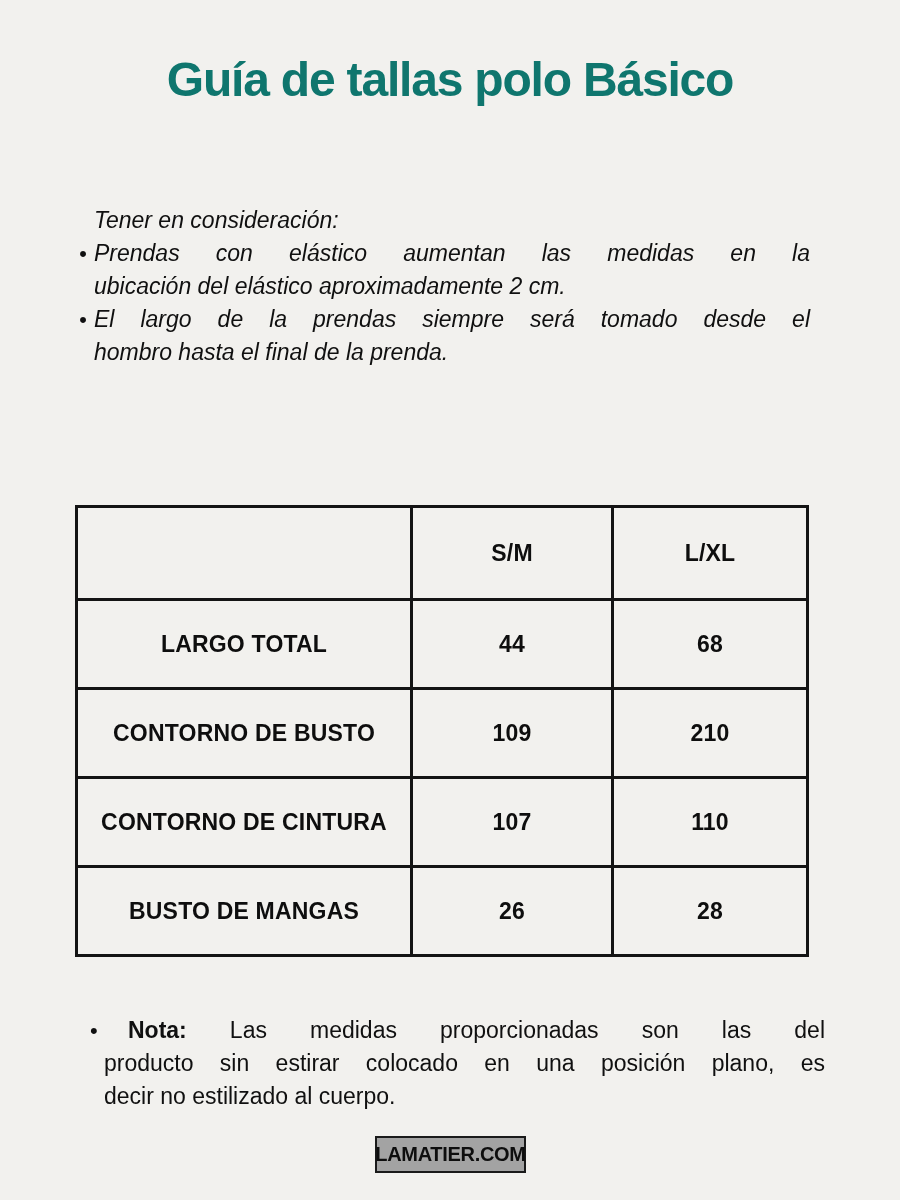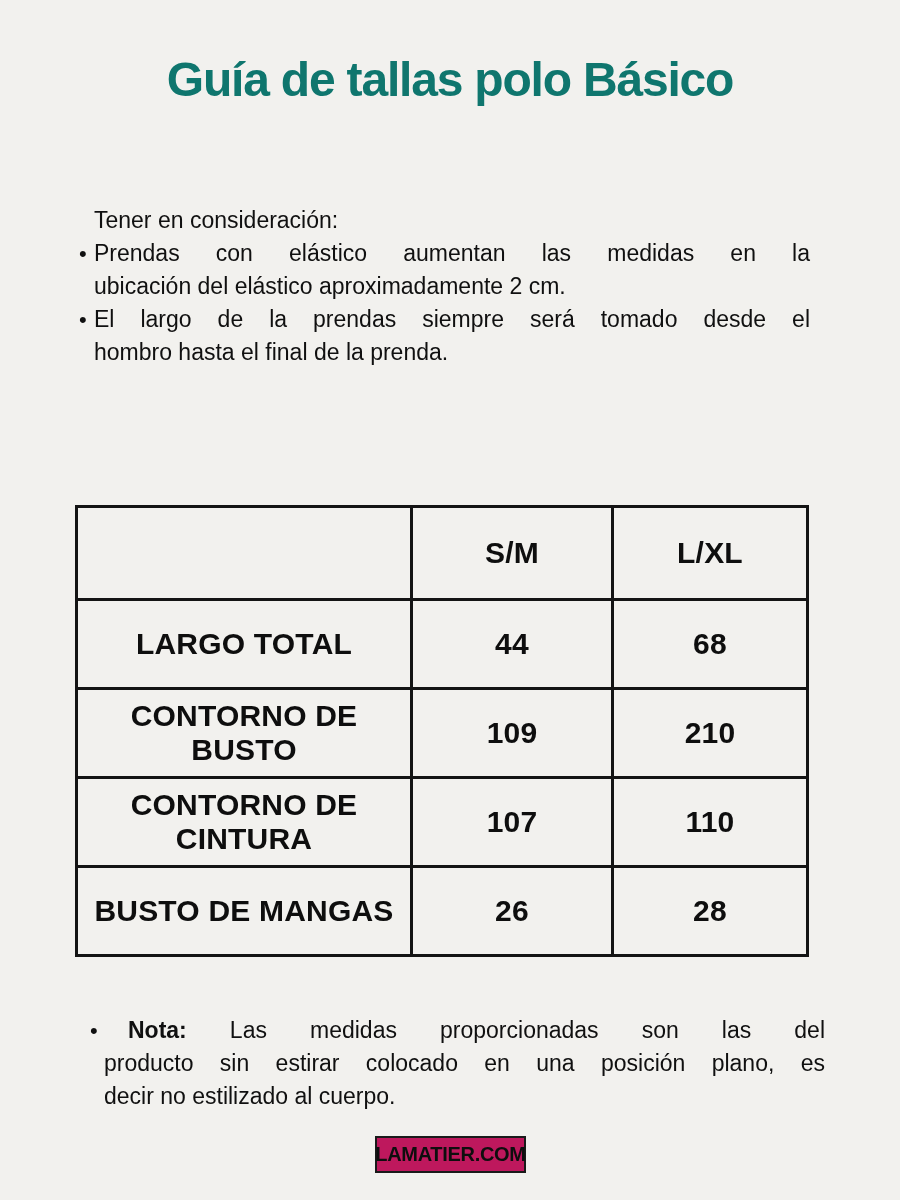--- a/index.html
+++ b/index.html
@@ -33,20 +33,21 @@
 
   
   .considerations {
     position: absolute;
     top: 204px;
     left: 79px;
     width: 731px;
     font-size: 23px;
     line-height: 33px;
     color: #101010;
+    font-style: italic;
   }
   .c-heading {
     padding-left: 15px;
   }
   .bullet-item {
     position: relative;
     padding-left: 15px;
   }
   .bullet {
     position: absolute;
@@ -67,21 +68,21 @@
     position: absolute;
     top: 505px;
     left: 75px;
     border-collapse: collapse;
     table-layout: fixed;
   }
   .size-table td {
     border: 3px solid #141414;
     text-align: center;
     vertical-align: middle;
-    font-size: 30px;
+    font-size: 23px;
     font-weight: 600;
     letter-spacing: 0.2px;
     color: #0e0e0e;
   }
   .size-table .col-label { width: 335px; }
   .size-table .col-sm   { width: 201px; }
   .size-table .col-lxl  { width: 195px; }
   .size-table tr.header-row td { height: 88px; }
   .size-table tr.data-row td   { height: 84px; }
 
@@ -102,21 +103,21 @@
 
   
   .footer-box {
     position: absolute;
     top: 1136px;
     left: 375px;
     width: 151px;
     height: 37px;
     box-sizing: border-box;
     border: 2px solid #1a1a1a;
-    background: #be185d;
+    background: #a3a3a3;
     display: flex;
     align-items: center;
     justify-content: center;
     font-size: 20px;
     font-weight: 700;
     letter-spacing: -0.3px;
     color: #0e0e0e;
   }
 </style>
 </head>

